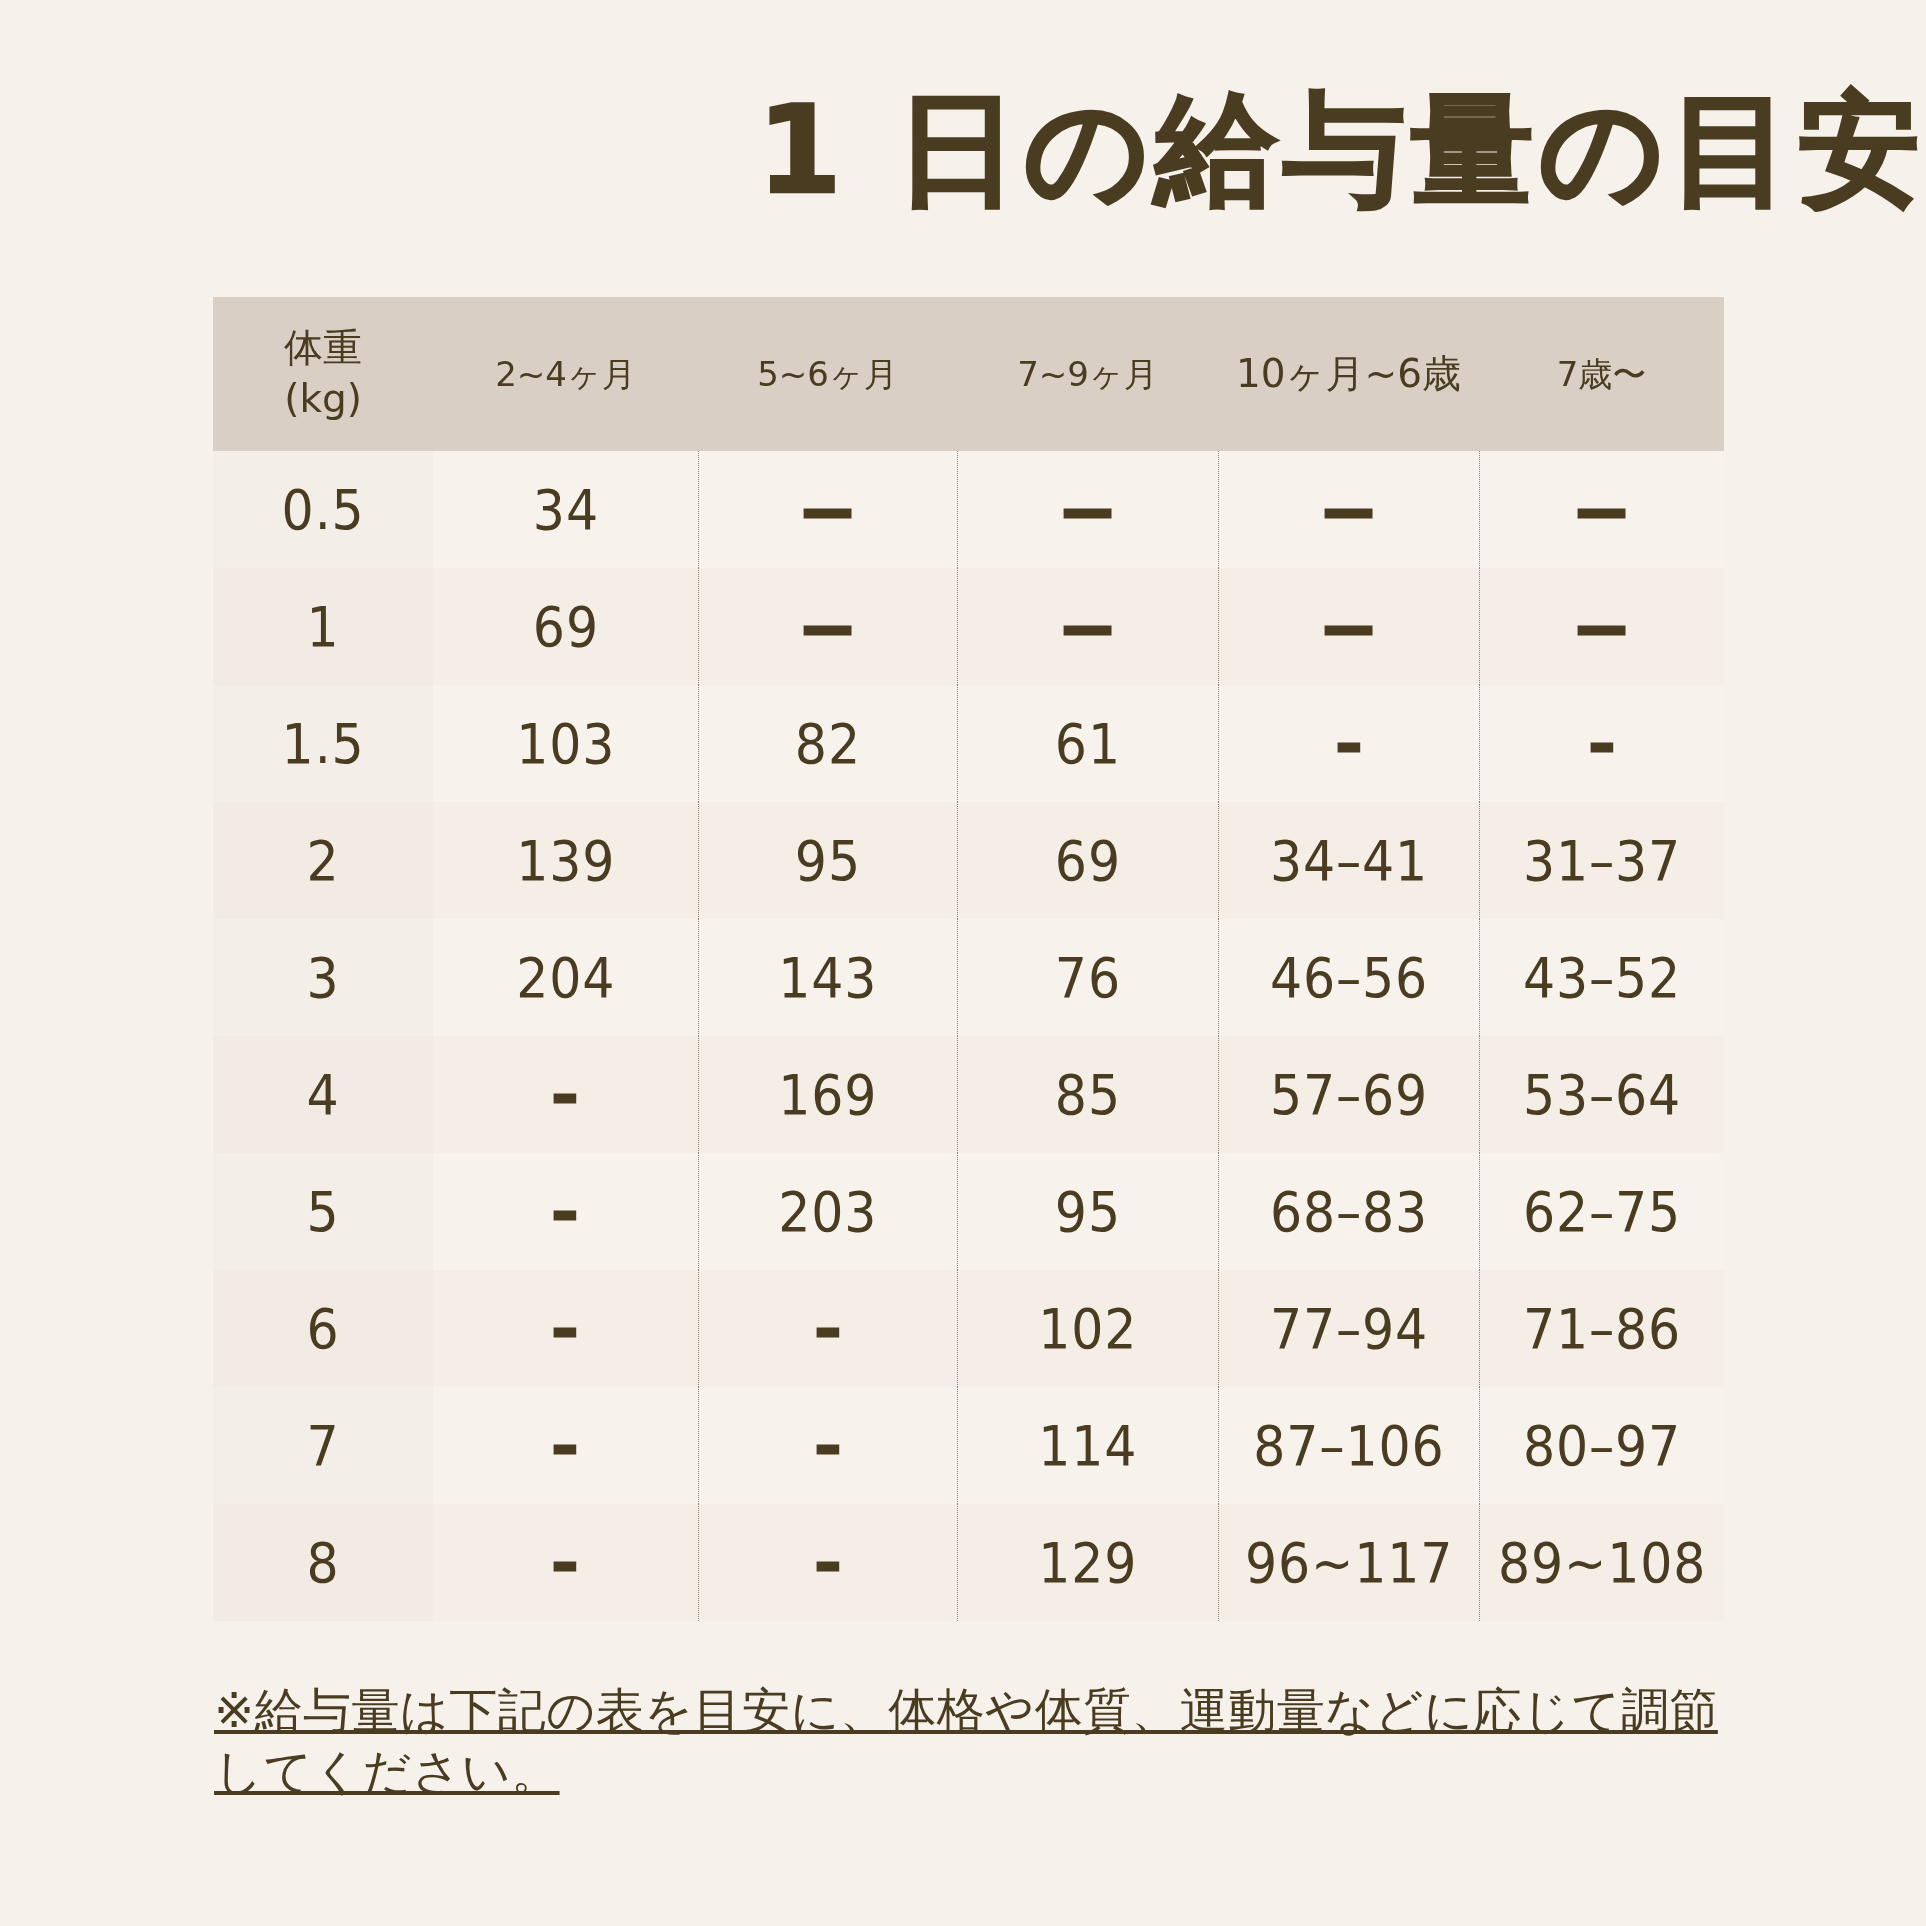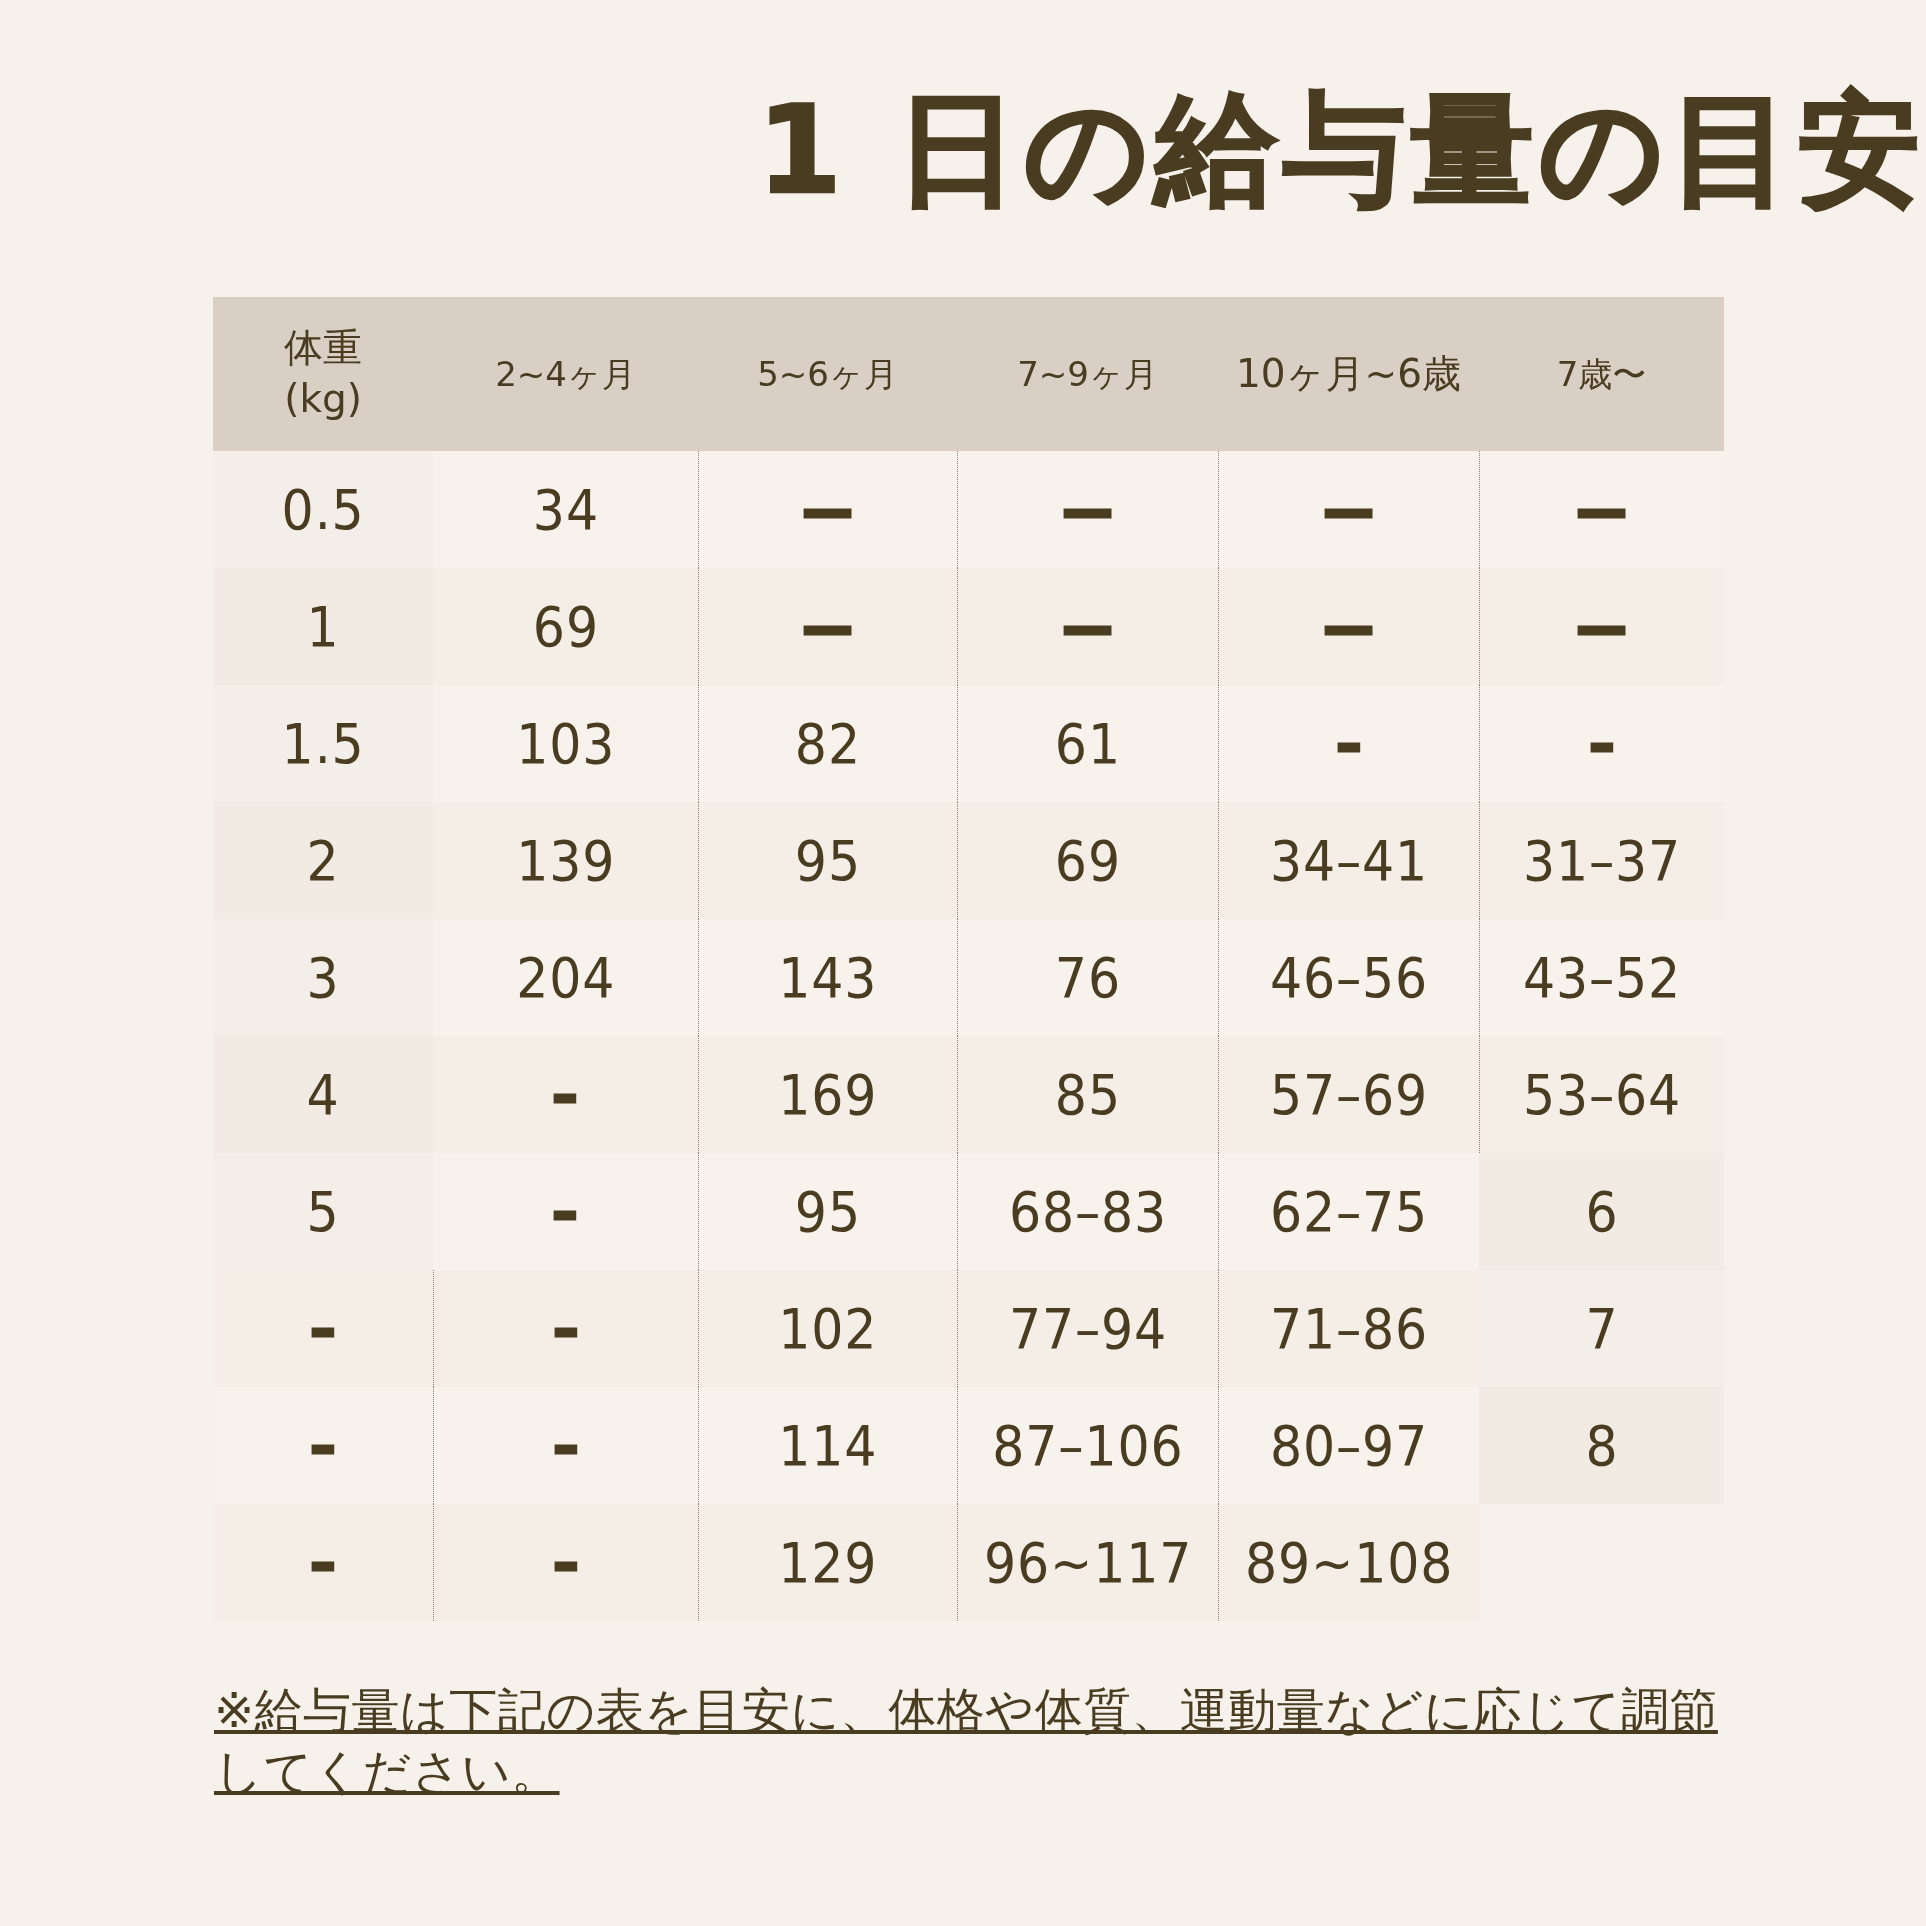--- a/index.html
+++ b/index.html
@@ -204,20 +204,23 @@
     <div class="cell r-even sep">
       <span class="v">53–64</span>
     </div>
     <div class="cell r-odd c0">
       <span class="v">5</span>
     </div>
     <div class="cell r-odd">
       <span class="v dash">–</span>
     </div>
     <div class="cell r-odd sep">
+      <span class="v">203</span>
+    </div>
+    <div class="cell r-odd sep">
       <span class="v">95</span>
     </div>
     <div class="cell r-odd sep">
       <span class="v">68–83</span>
     </div>
     <div class="cell r-odd sep">
       <span class="v">62–75</span>
     </div>
     <div class="cell r-even c0">
       <span class="v">6</span>

